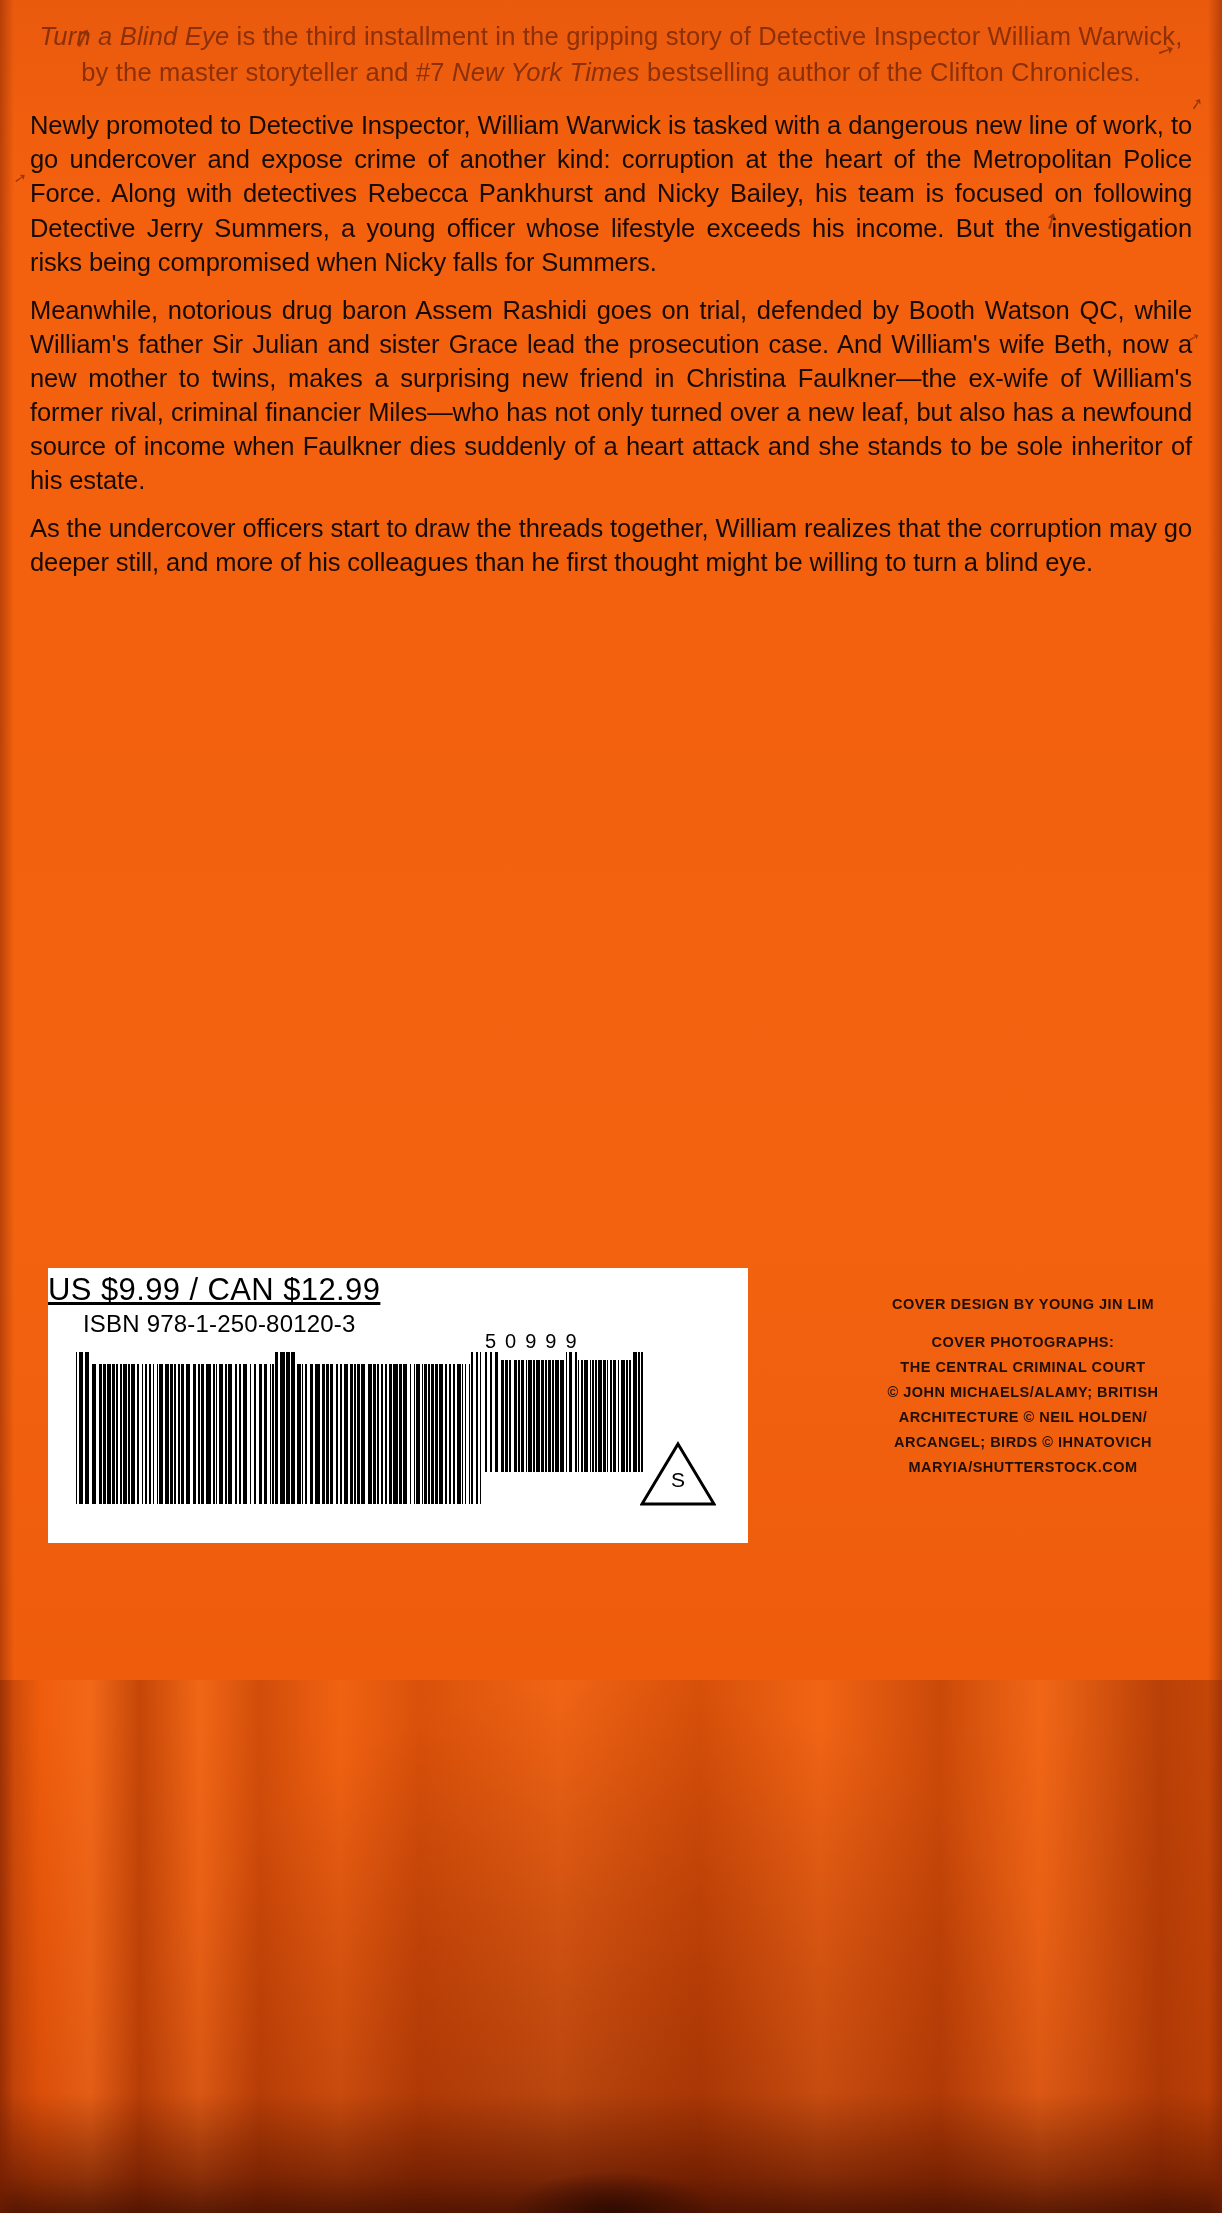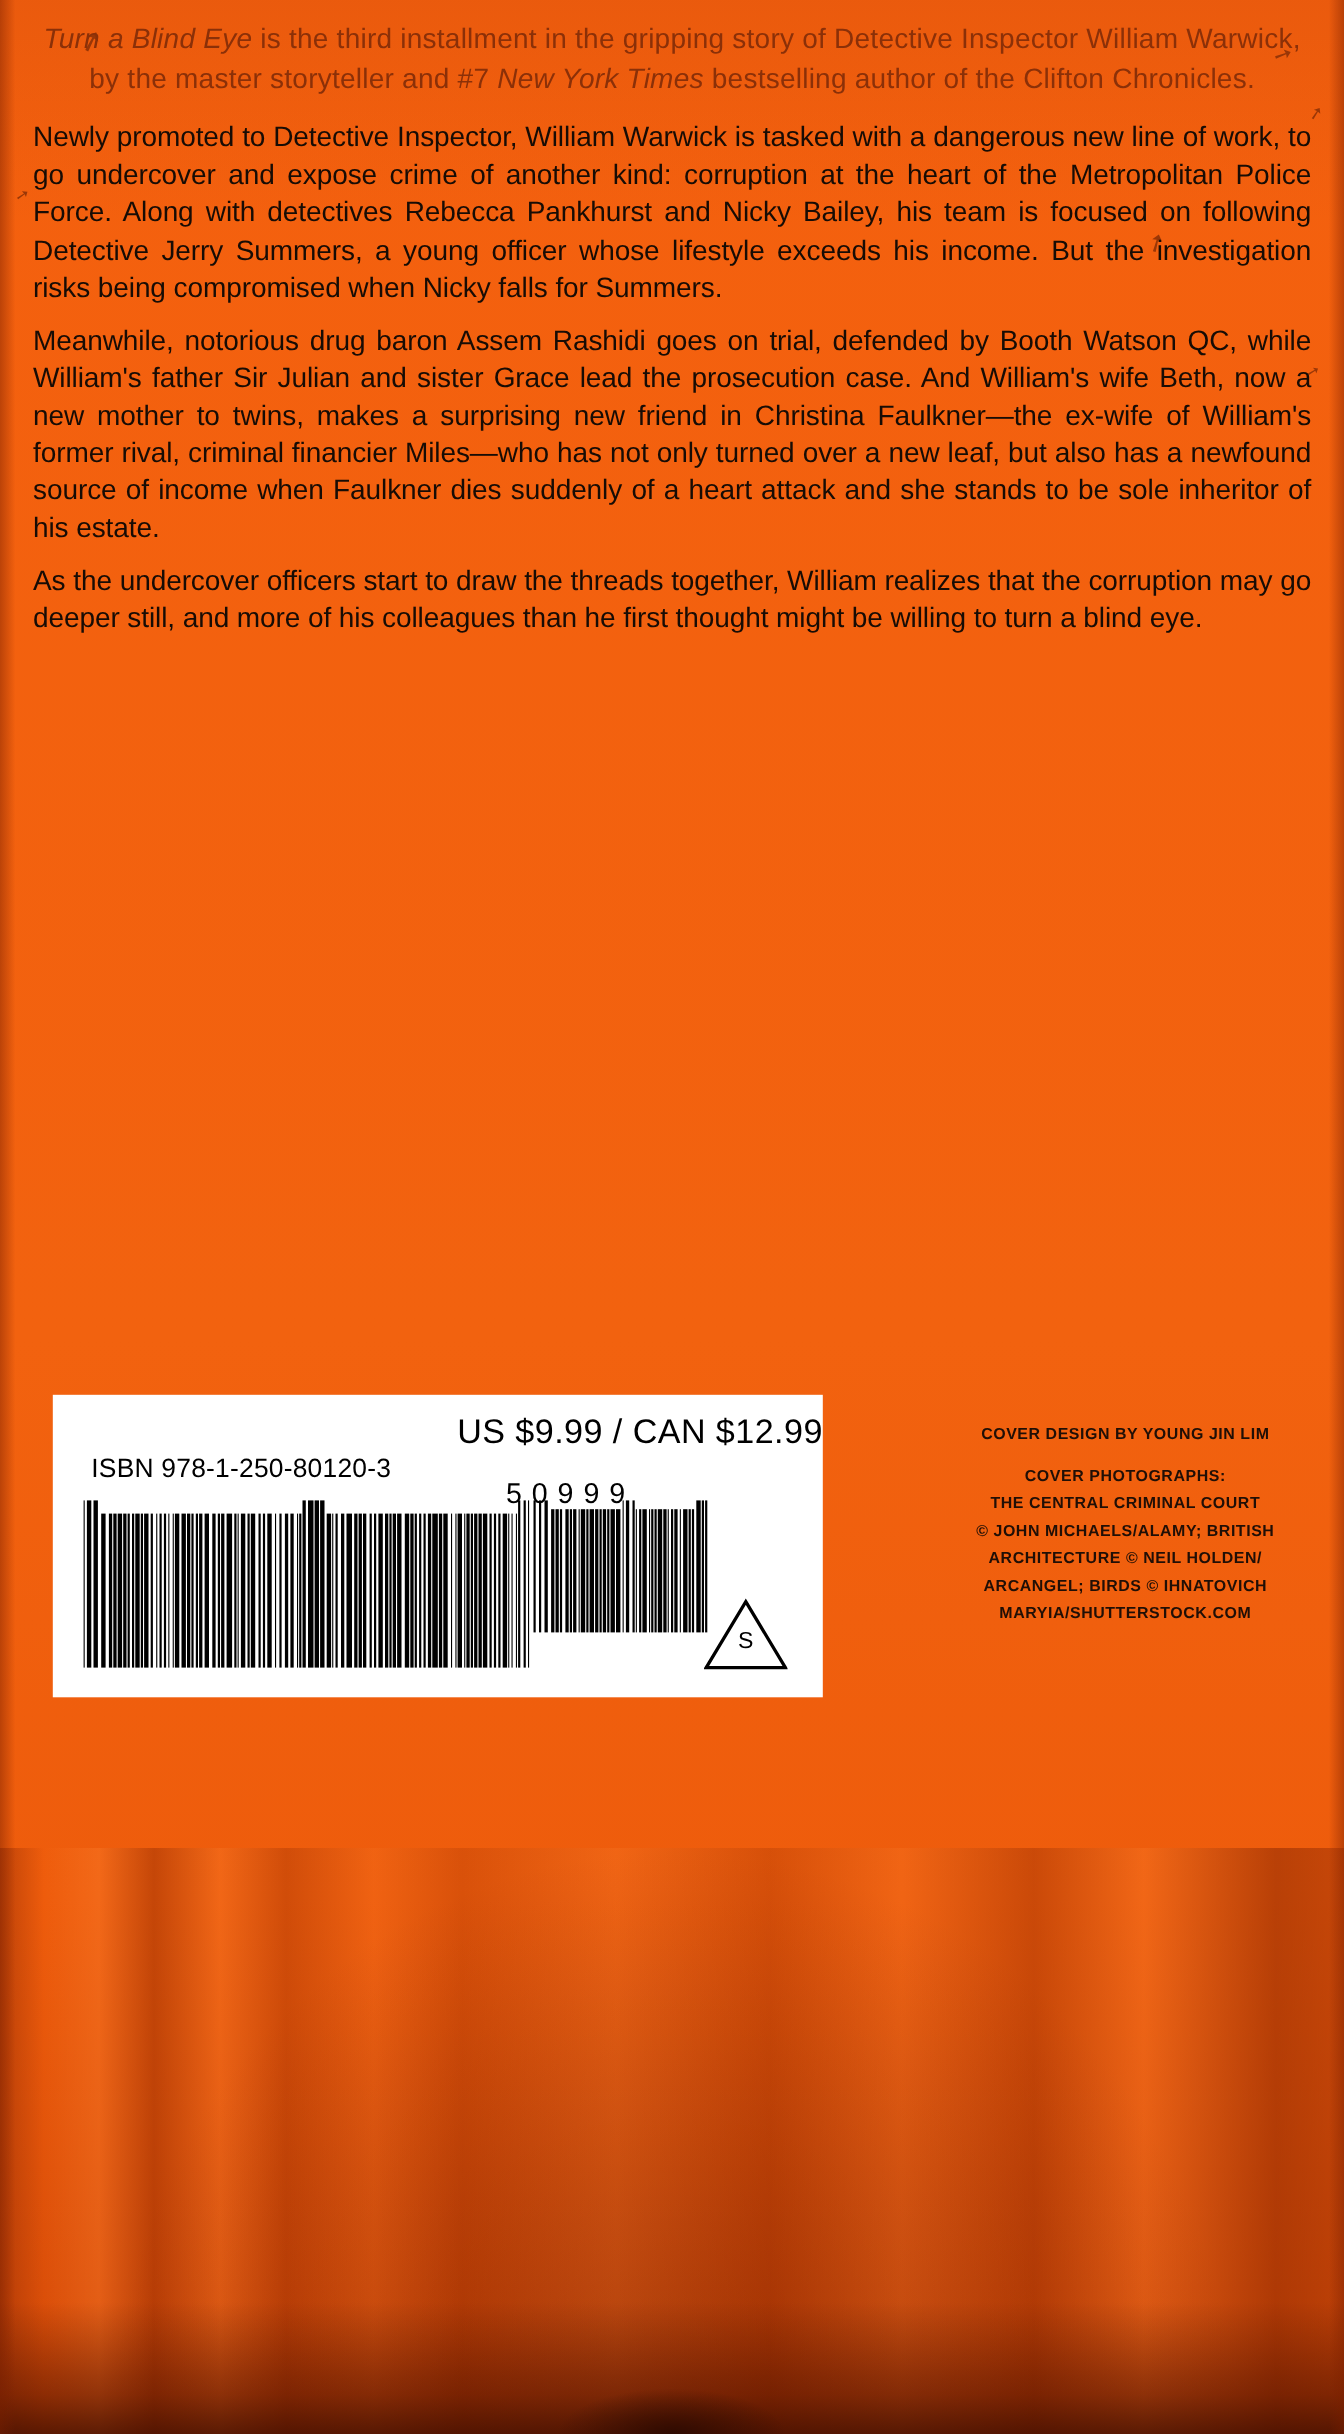--- a/index.html
+++ b/index.html
@@ -112,25 +112,26 @@
   .barcode-box {
     position: absolute;
     left: 48px;
     top: 1268px;
     width: 700px;
     height: 275px;
     background: #ffffff;
     z-index: 4;
   }
   .price {
-    text-align: right;
+    text-align: left;
     color: #000;
     font-size: 31px;
-    padding-top: 16px;
+    padding-top: 4px;
     letter-spacing: .4px;
+    text-decoration: underline;
   }
   .isbn {
     color: #000;
     font-size: 24px;
     padding-left: 35px;
     padding-top: 2px;
     letter-spacing: .2px;
   }
 
   .barcode-row {
@@ -144,25 +145,25 @@
     align-items: flex-end;
     height: 152px;
   }
   .bars span { display: block; background: #000; }
 
   .main-bars { left: 28px; top: 8px; }
   .addon-bars { left: 437px; top: 8px; height: 120px; }
 
   .addon-digits {
     position: absolute;
-    left: 412px;
+    left: 437px;
     top: -14px;
     width: 150px;
     color: #000;
-    font-size: 26px;
+    font-size: 20px;
     letter-spacing: 9px;
   }
   .ean-digits {
     position: absolute;
     left: 22px;
     top: 160px;
     width: 390px;
     color: #000;
     font-size: 30px;
     letter-spacing: 4px;

